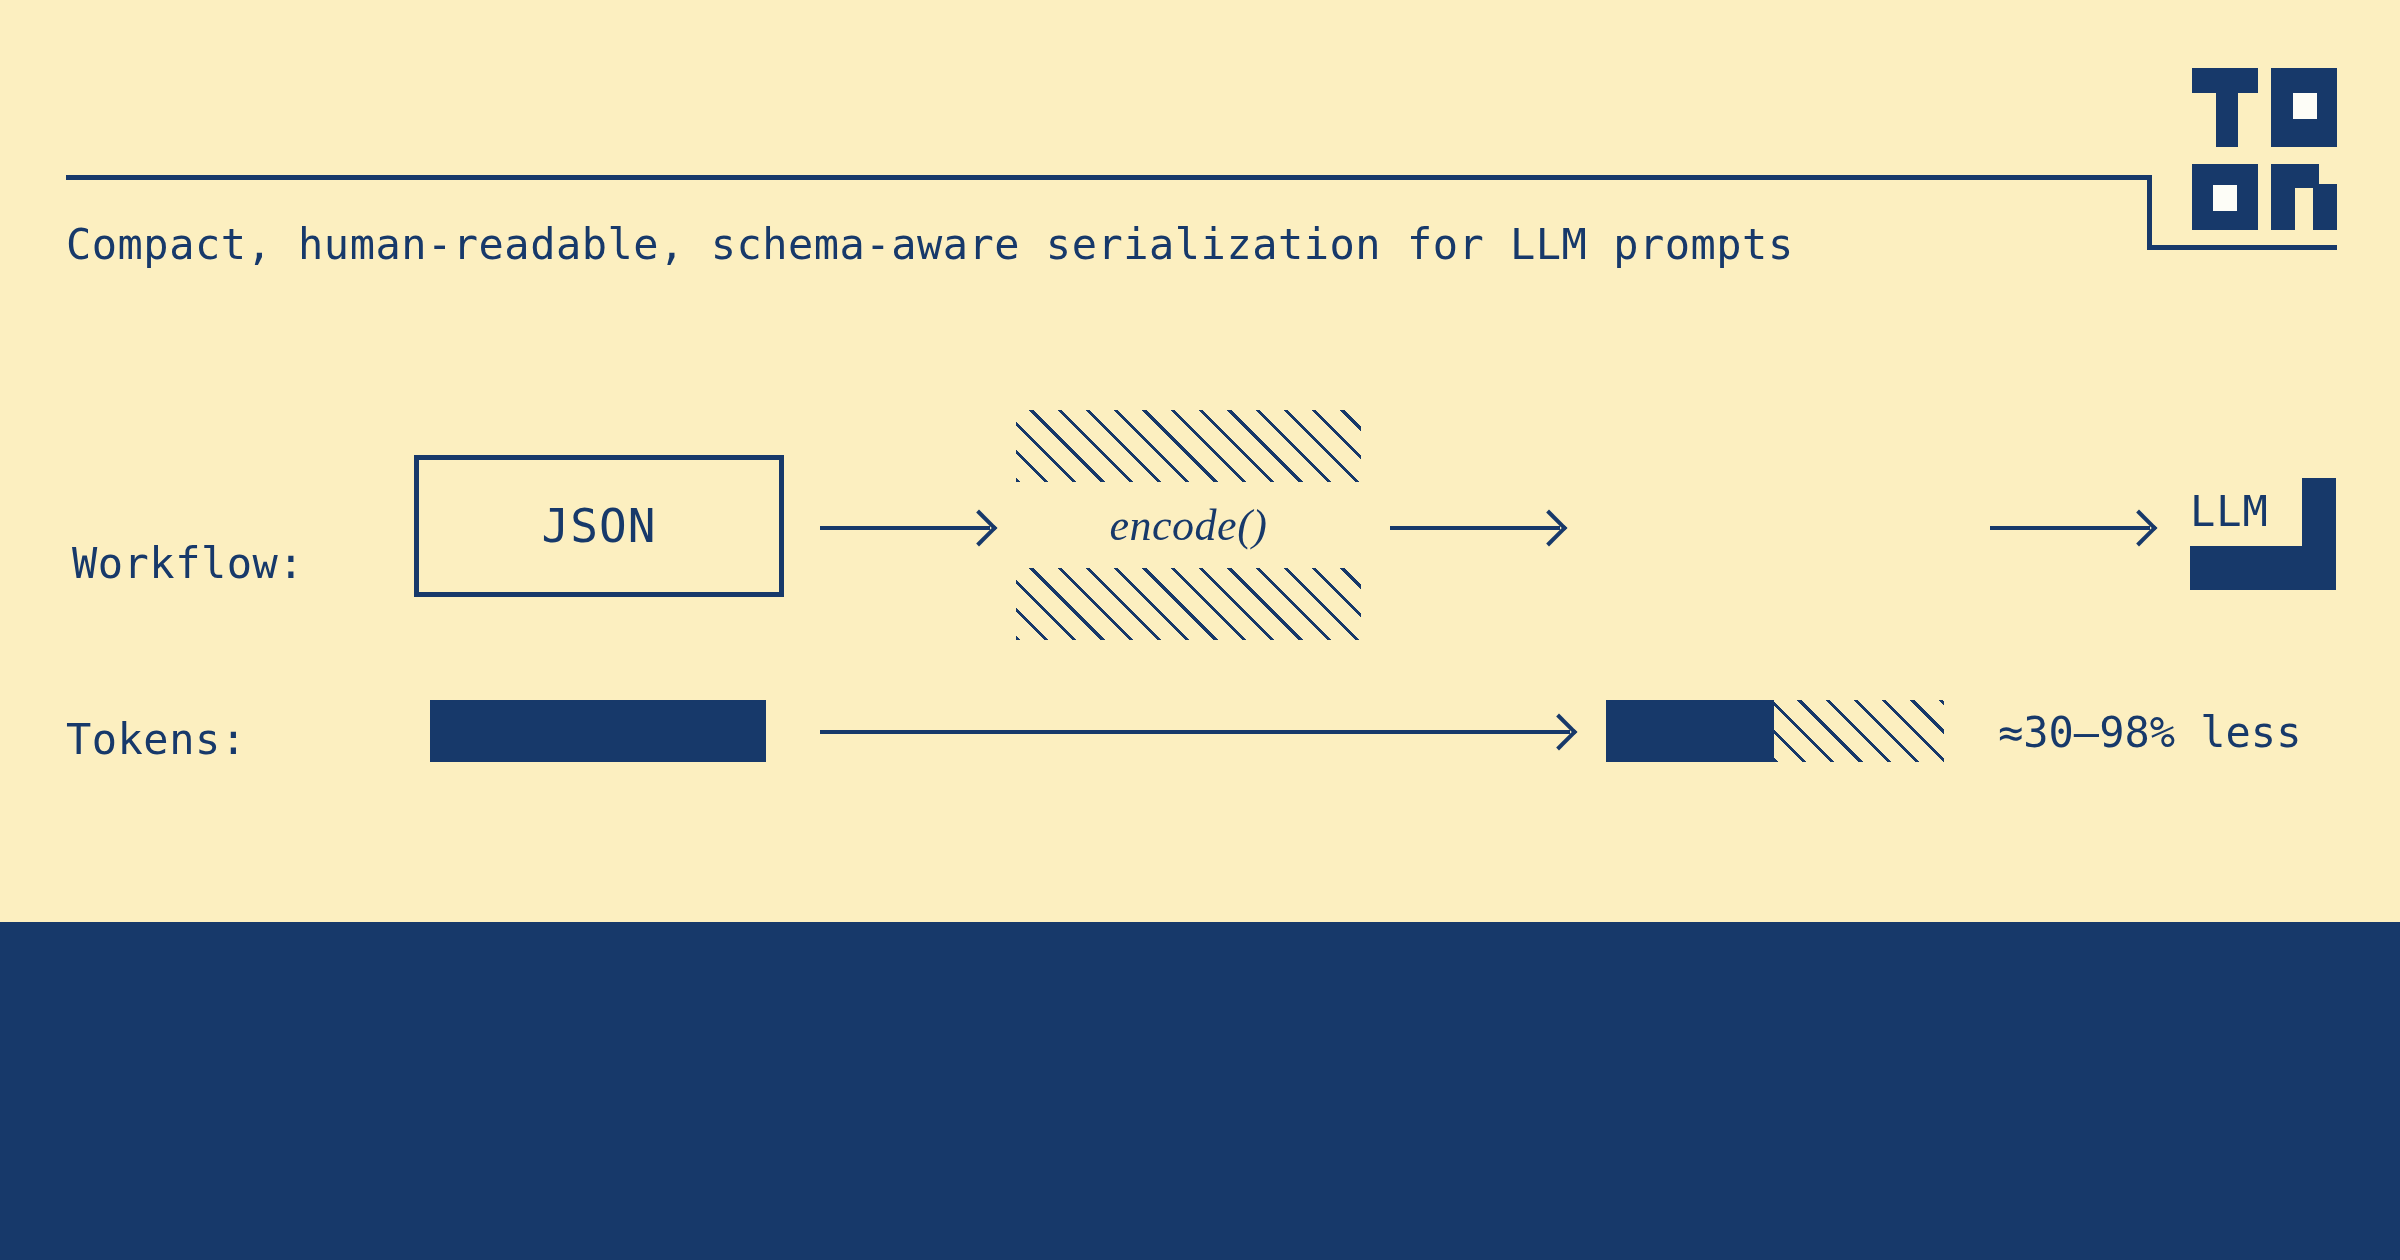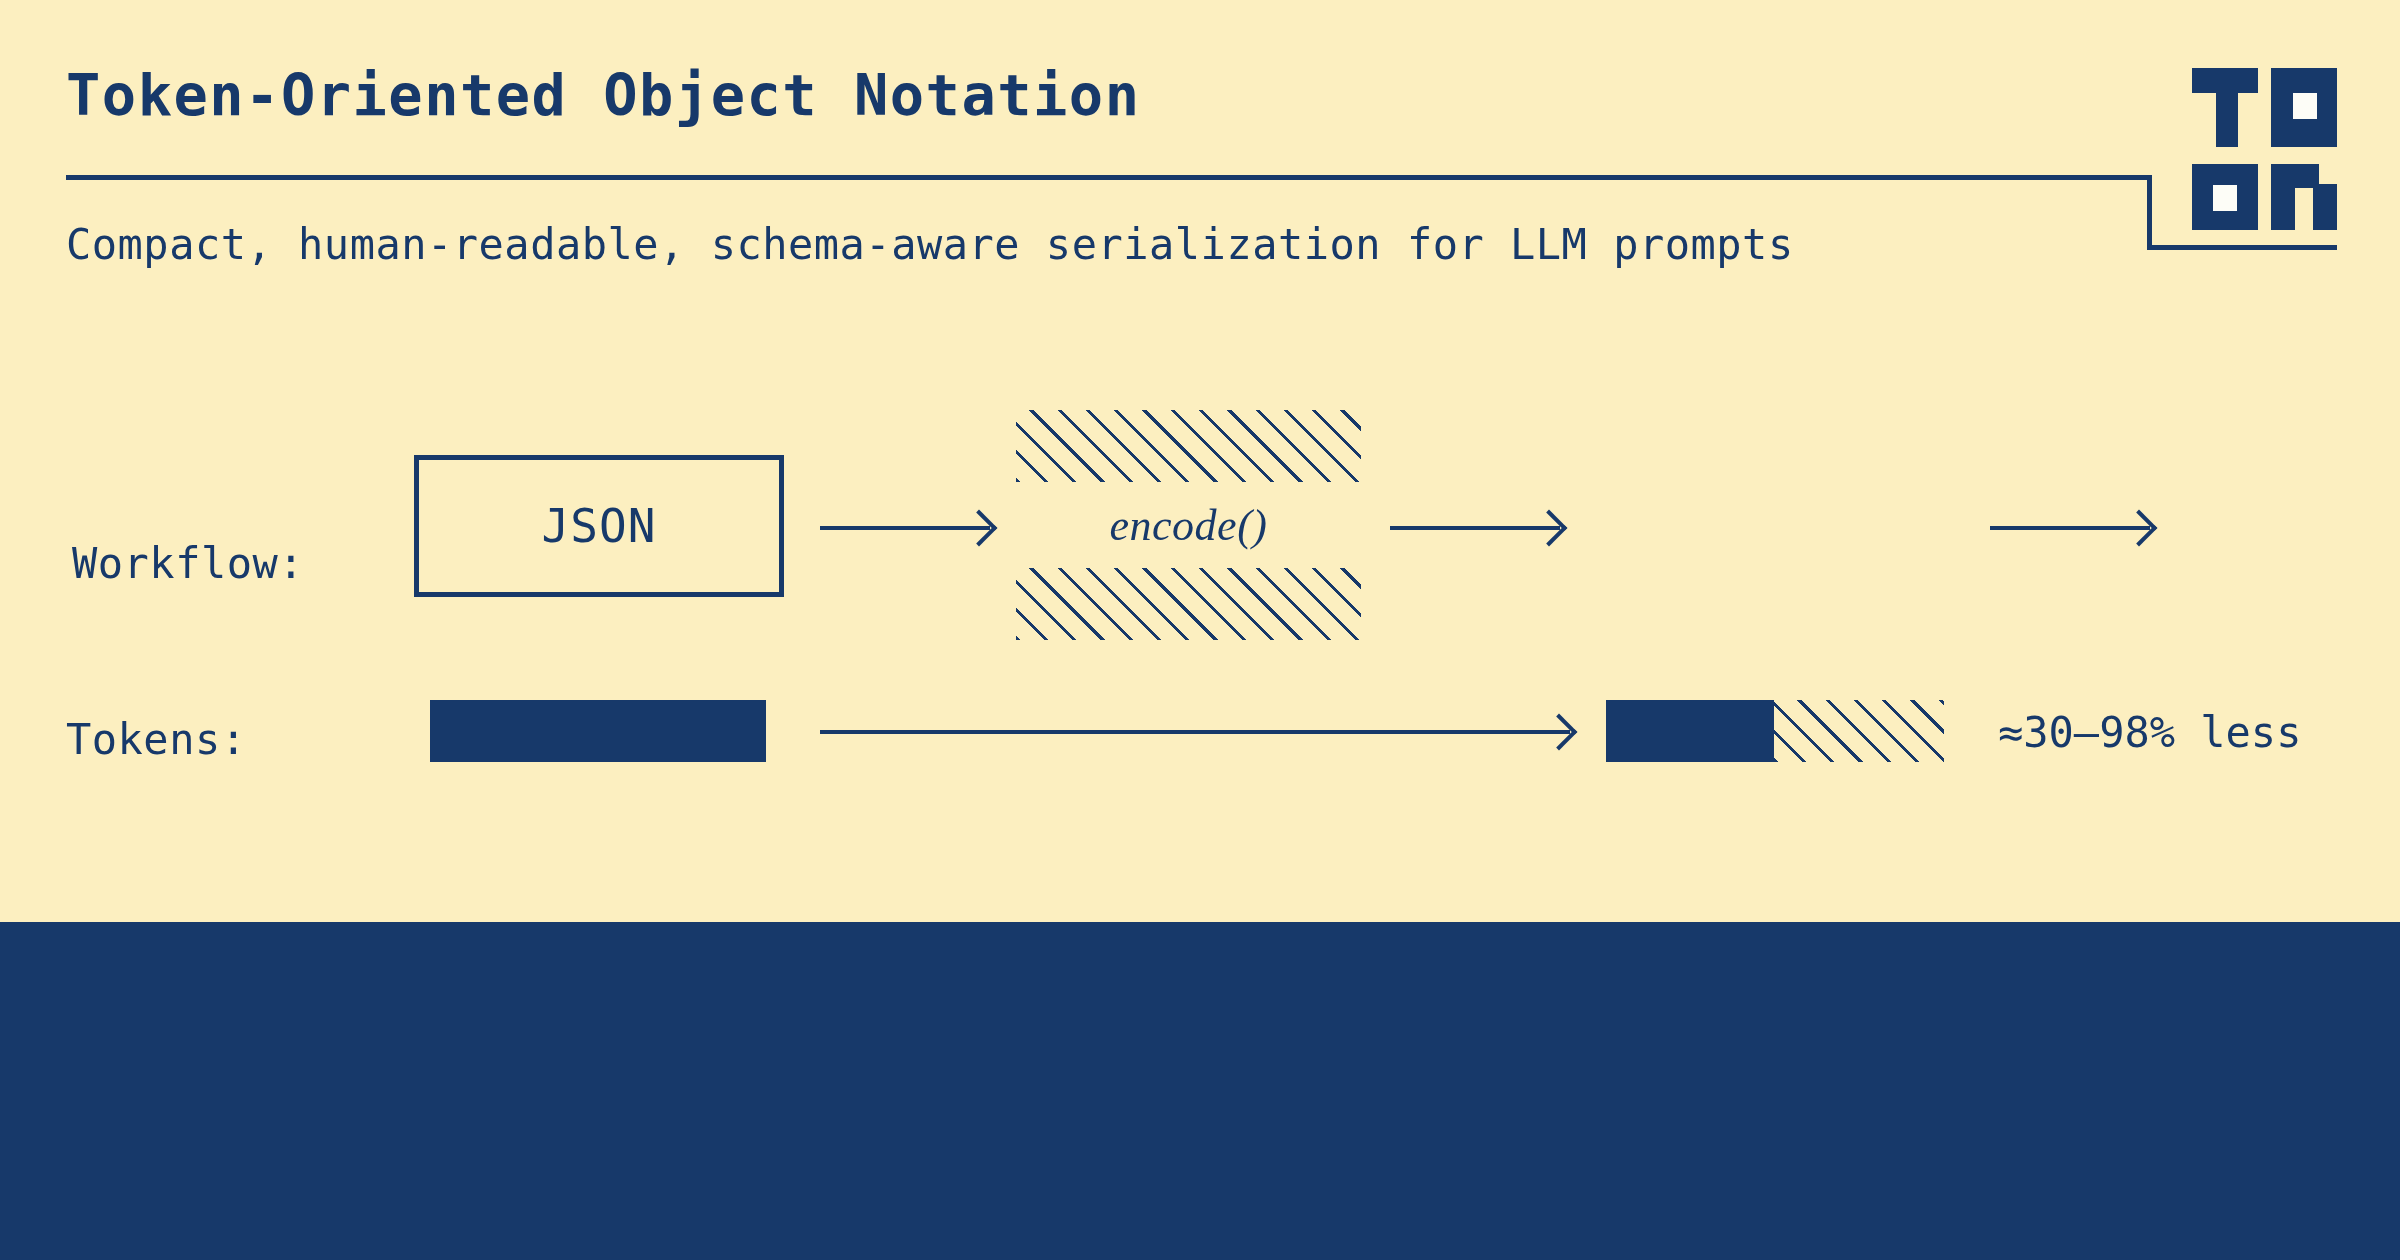--- a/index.html
+++ b/index.html
@@ -113,21 +113,20 @@
   #panel {
     position:absolute; left:0; top:922px; width:2400px; height:338px;
     background:#17396a; color:#fcefc0;
   }
 </style>
 </head>
 <body>
 
 <div class="stage">
 
-  <div id="title">Token-Oriented Object Notation</div>
   <div id="headrule-h1"></div>
   <div id="headrule-v"></div>
   <div id="headrule-h2"></div>
   <div id="subtitle">Compact, human-readable, schema-aware serialization for LLM prompts</div>
 
   <div id="logo">
     <span class="lg lg-t-bar"></span>
     <span class="lg lg-t-stem"></span>
     <span class="lg lg-o1">
         <i></i>
@@ -149,20 +148,25 @@
     <div class="hatchband hb-top"></div>
     <div id="encode-text">encode()</div>
     <div class="hatchband hb-bot"></div>
   </div>
 
   <div class="arrow" id="wf-arrow2"></div>
 
 
   <div class="arrow" id="wf-arrow3"></div>
 
+  <div id="llm">
+    <div id="llm-text">LLM</div>
+    <div id="llm-right"></div>
+    <div id="llm-bottom"></div>
+  </div>
 
   <div class="rowlabel" id="tk-label">Tokens:</div>
   <div id="tok-json-bar"></div>
   <div class="arrow" id="tok-line"></div>
   <div id="tok-toon-solid"></div>
   <div id="tok-toon-hatch"></div>
   <div id="tok-note">≈30–98% less</div>
 
   <div id="panel">
 

